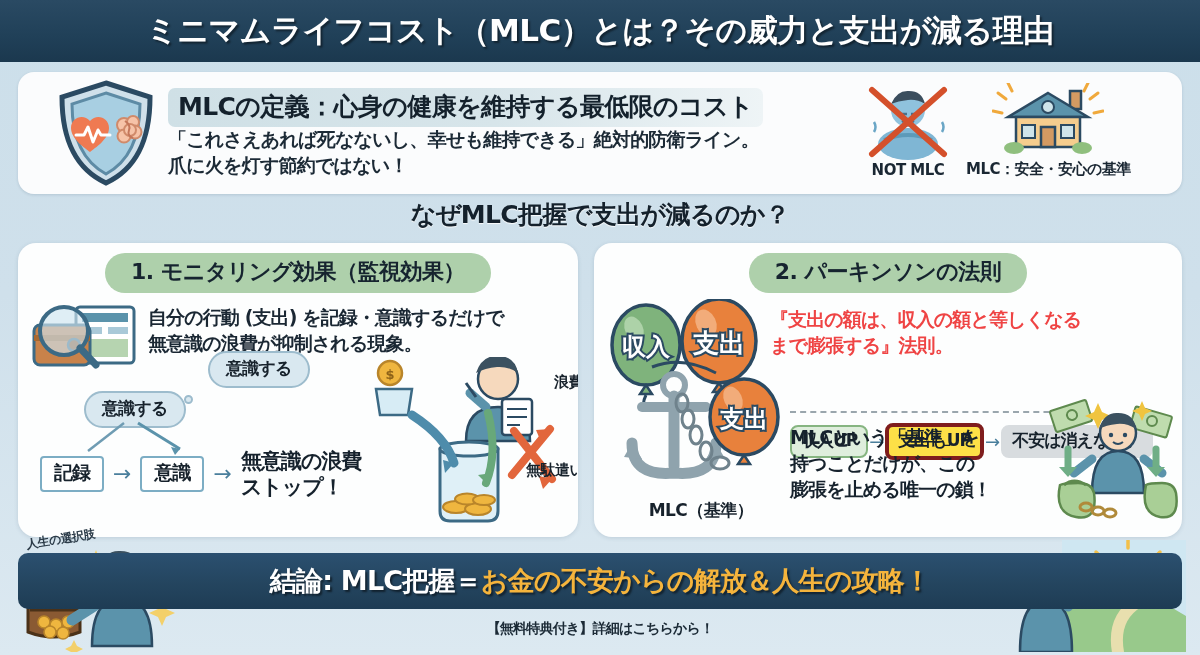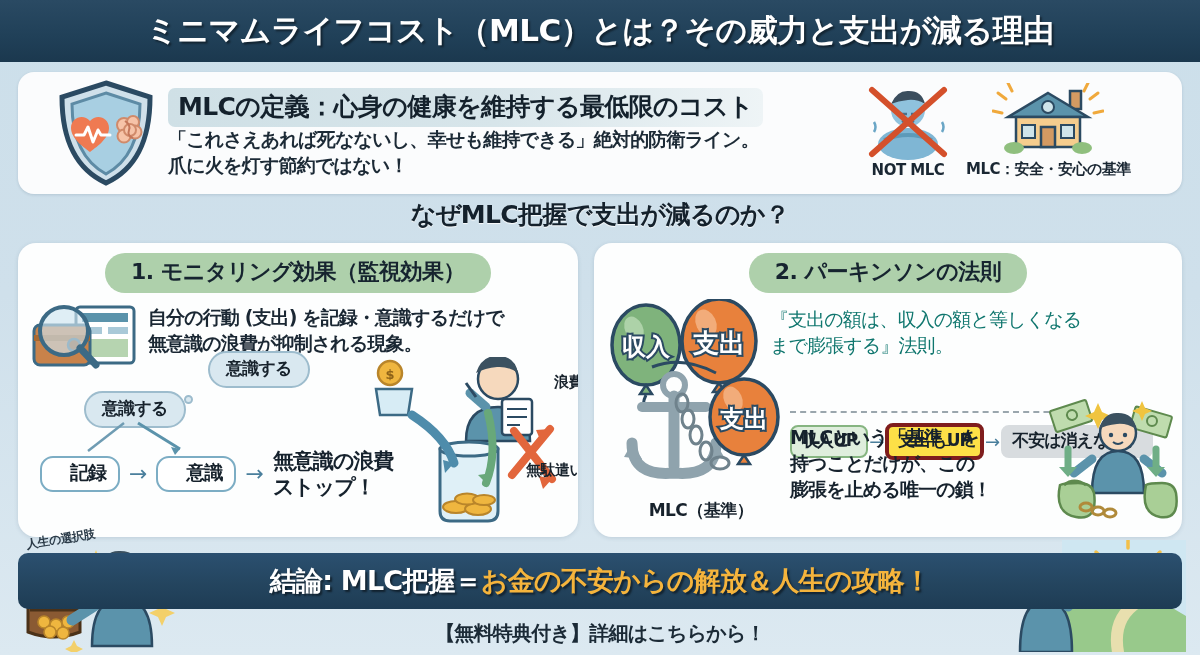--- a/index.html
+++ b/index.html
@@ -88,44 +88,44 @@
   
   .lead-row { display: flex; align-items: flex-start; padding: 8px 10px 0 12px; }
   .lead-icon { width: 118px; flex: none; }
   .lead-text {
     font-size: 19px; font-weight: bold; color: #1a2733;
     line-height: 1.35; letter-spacing: -0.9px; padding-top: 4px; white-space: nowrap;
   }
 
   
   .flowbox {
-    border: 2.5px solid #7cadc4; border-radius: 13px; background: #fff;
+    border: 2.5px solid #7cadc4; border-radius: 4px; background: #fff;
     font-size: 19px; font-weight: bold; color: #17222c;
-    padding: 2px 12px 4px 28px; letter-spacing: -1px;
+    padding: 2px 12px 4px 12px; letter-spacing: -1px;
   }
   .arrow-r { color: #4a7f9c; font-size: 22px; line-height: 1; }
 
   .thought {
     background: #d9e8f0; border: 2px solid #9dbccd; border-radius: 40px;
     font-size: 17px; font-weight: bold; color: #17222c;
     padding: 4px 16px 6px 16px; letter-spacing: -0.8px; white-space: nowrap;
   }
   .thought-dot { width: 9px; height: 9px; border-radius: 50%; background: #d9e8f0; border: 2px solid #9dbccd; }
 
   .stop-text {
     font-size: 21px; font-weight: bold; color: #16222d;
     line-height: 1.25; letter-spacing: -1px;
   }
   .small-lab { font-size: 15px; font-weight: bold; color: #17222c; letter-spacing:-0.5px; white-space: nowrap;}
 
   
   .r-lead { display: flex; align-items: flex-start; padding: 6px 10px 0 8px; }
   .r-balloons { width: 168px; flex: none; }
   .r-text {
-    font-size: 19px; font-weight: normal; color: #0f766e; line-height: 1.35;
+    font-size: 19px; font-weight: bold; color: #ef4444; line-height: 1.35;
     letter-spacing: -0.9px; padding-top: 8px; white-space: nowrap;
   }
   .chip-row { display: flex; align-items: center; gap: 1px; padding-left: 196px; margin-top: 8px; }
   .chip {
     border-radius: 8px; padding: 2px 9px 4px 9px;
     font-size: 17px; font-weight: bold; color: #17222c; letter-spacing: -1px; white-space: nowrap;
   }
   .chip-green { background: #dfeedd; border: 2px solid #86b581; }
   .chip-orange { background: #fde047; border: 4px solid #7f1d1d; }
   .chip-gray  { background: #d8dcdf; border: 2px solid #d8dcdf; }
@@ -151,21 +151,21 @@
     border-radius: 10px;
     display: flex; align-items: center; justify-content: center;
   }
   .concl-text { font-size: 27px; font-weight: bold; letter-spacing: -0.8px; white-space: nowrap;
     text-shadow: 2px 2px 2px rgba(0,0,0,0.5); }
   .concl-w { color: #ffffff; }
   .concl-y { color: #f5b43c; }
 
   .footer {
     position: absolute; left: 0; top: 620px; width: 1200px; text-align: center;
-    font-size: 20px; font-weight: bold; color: #1b2a36; letter-spacing: -0.8px;
+    font-size: 14px; font-weight: bold; color: #1b2a36; letter-spacing: -0.8px;
   }
 
   .lifechoice {
     position: absolute; left: 26px; top: 531px;
     font-size: 12px; font-weight: bold; color: #2c3c49;
     transform: rotate(-9deg); letter-spacing: -0.5px;
   }
 
   
   .chest-art { position: absolute; left: 14px; top: 540px; width: 170px; height: 112px; }

